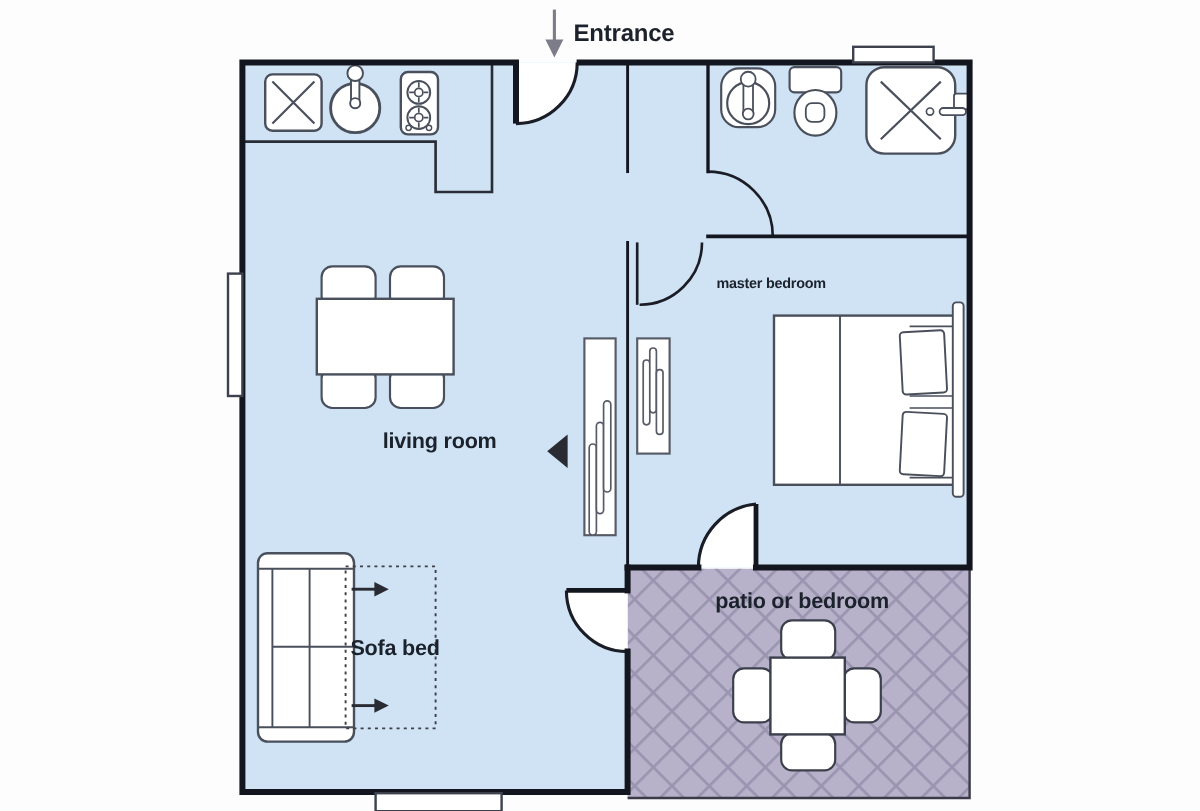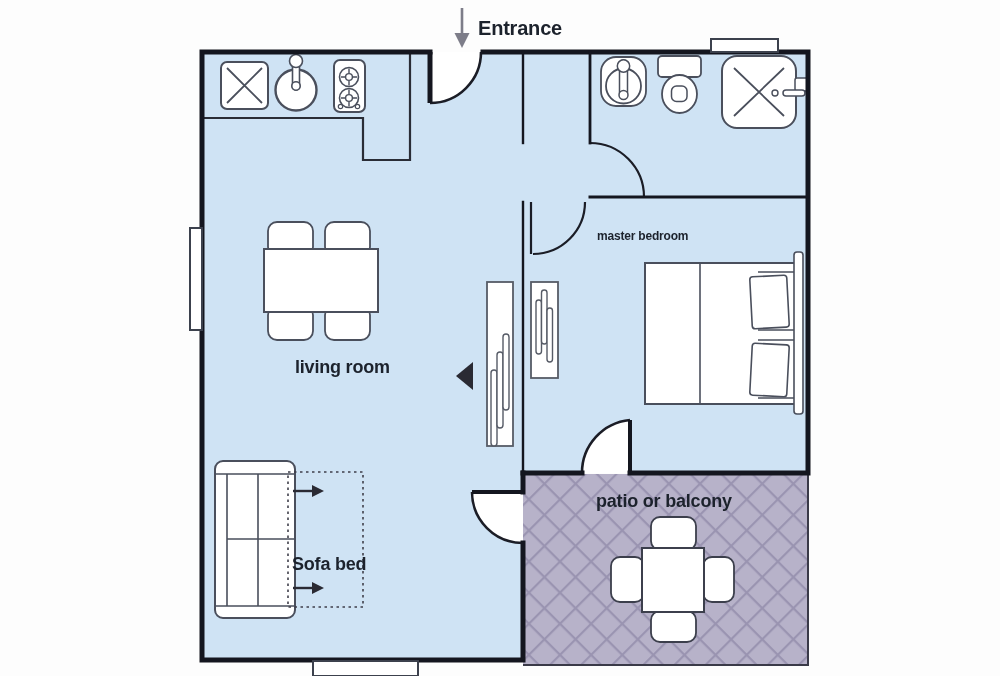--- a/index.html
+++ b/index.html
@@ -6,23 +6,23 @@
   #stage{
     position:relative;width:1000px;height:676px;background:#fdfdfd;overflow:hidden;
     font-family:"Liberation Sans", sans-serif;
   }
   #plan-svg{position:absolute;left:0;top:0;}
   .plan-label{
     position:absolute;font-weight:700;color:#1c222c;letter-spacing:-0.2px;
     white-space:nowrap;line-height:1;text-align:right;
   }
   #entrance-label{left:478px;top:18px;font-size:20px;}
-  #living-room-label{left:295px;top:358px;font-size:18px;}
+  #living-room-label{left:319px;top:358px;font-size:18px;}
   #master-bedroom-label{left:597px;top:230px;font-size:12px;}
-  #sofa-bed-label{left:292px;top:531px;font-size:18px;margin-top:24px;}
+  #sofa-bed-label{left:292px;top:531px;font-size:18px;}
   #patio-label{left:596px;top:492px;font-size:18px;}
 </style>
 </head>
 <body>
 
 <div id="stage">
 
   <svg id="plan-svg" width="1000" height="676" viewBox="0 0 1000 676">
     <defs>
       <pattern id="hatch" width="22" height="22" patternUnits="userSpaceOnUse" patternTransform="rotate(45 0 0)">
@@ -179,14 +179,14 @@
     <g stroke="#7d7d89" fill="#7d7d89">
       <path d="M462,8 V36" stroke-width="2.6" fill="none"></path>
       <path d="M454.5,33 H469.5 L462,48 Z" stroke="none"></path>
     </g>
   </svg>
 
   <div class="plan-label" id="entrance-label">Entrance</div>
   <div class="plan-label" id="living-room-label">living room</div>
   <div class="plan-label" id="master-bedroom-label">master bedroom</div>
   <div class="plan-label" id="sofa-bed-label">Sofa bed</div>
-  <div class="plan-label" id="patio-label">patio or balcony</div>
+  <div class="plan-label" id="patio-label">patio or bedroom</div>
 </div>
 
 </body></html>

